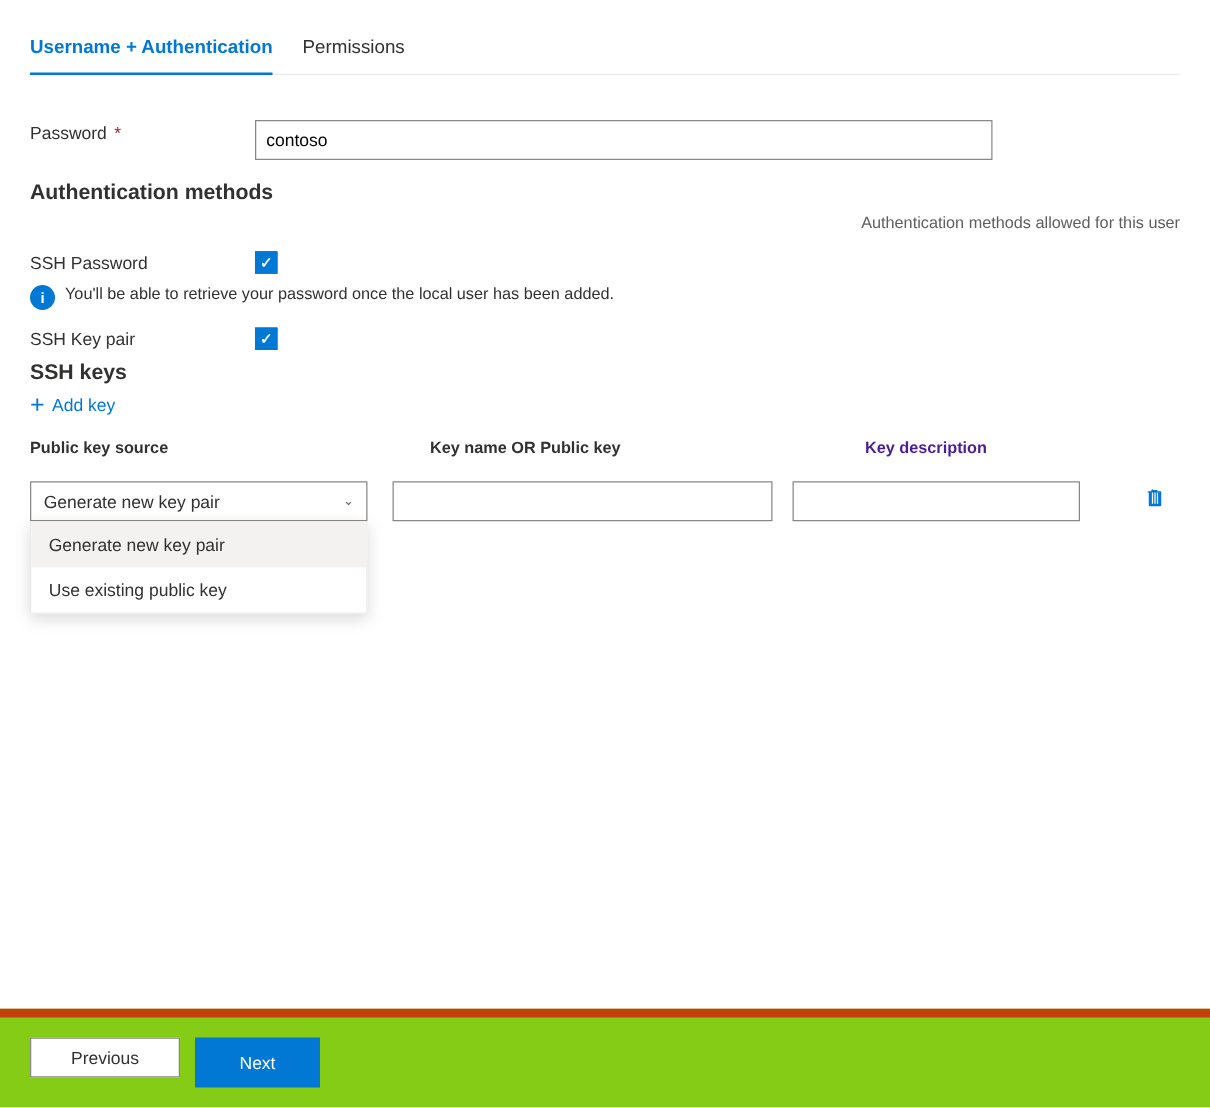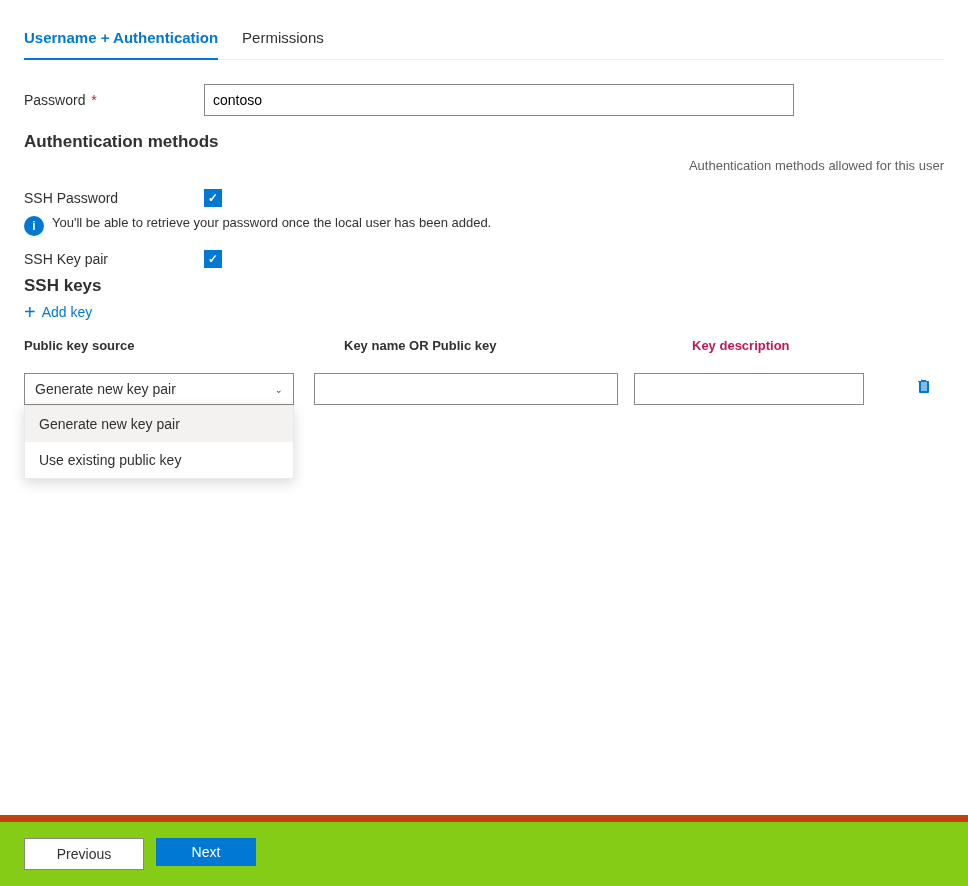--- a/index.html
+++ b/index.html
@@ -55,20 +55,21 @@
     }
     .form-input {
       flex: 1;
       max-width: 590px;
       height: 32px;
       border: 1px solid #8a8886;
       padding: 0 8px;
       font-size: 14px;
       font-family: 'Segoe UI', sans-serif;
       outline: none;
+      margin-top: 12px;
     }
 
     .section-title {
       font-size: 17px;
       font-weight: 600;
       margin-bottom: 6px;
     }
     .section-subtitle {
       font-size: 13px;
       color: #605e5c;
@@ -167,21 +168,21 @@
     .col-name {
       width: 348px;
       font-weight: 600;
       font-size: 13px;
       color: #323130;
     }
     .col-desc {
       flex: 1;
       font-weight: 600;
       font-size: 13px;
-      color: #be185d;
+      color: #4c1d95;
     }
 
     
     .key-table-row {
       display: flex;
       align-items: flex-start;
       padding-top: 12px;
       position: relative;
     }
     .col-source-cell {
@@ -288,21 +289,21 @@
       height: 32px;
       border: 1px solid #8a8886;
       background: #fff;
       color: #323130;
       font-size: 14px;
       cursor: pointer;
       font-family: 'Segoe UI', sans-serif;
     }
     .btn-next {
       min-width: 100px;
-      height: 28px;
+      height: 40px;
       border: none;
       background: #0078d4;
       color: #fff;
       font-size: 14px;
       cursor: pointer;
       font-family: 'Segoe UI', sans-serif;
     }
   </style>
 </head>
 <body>

